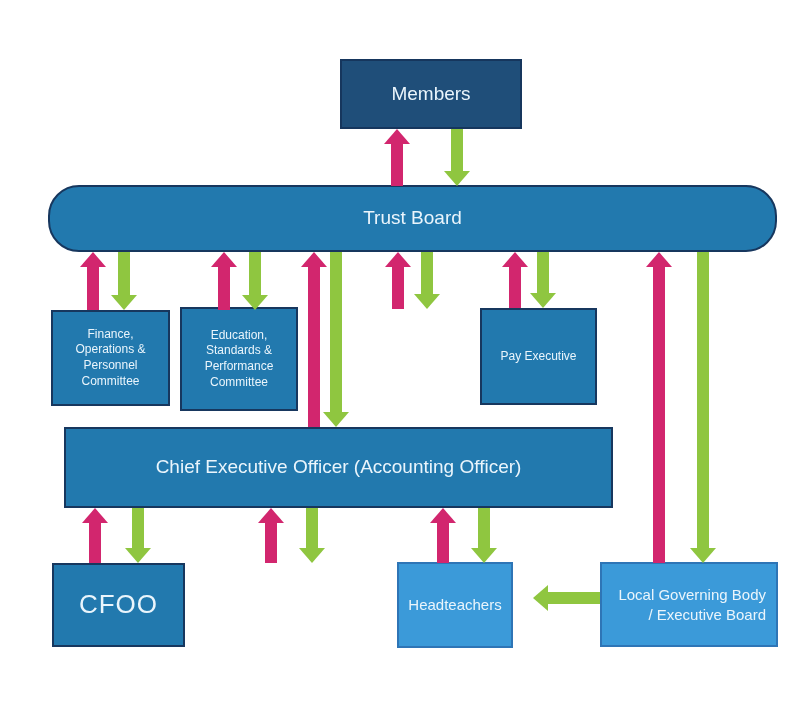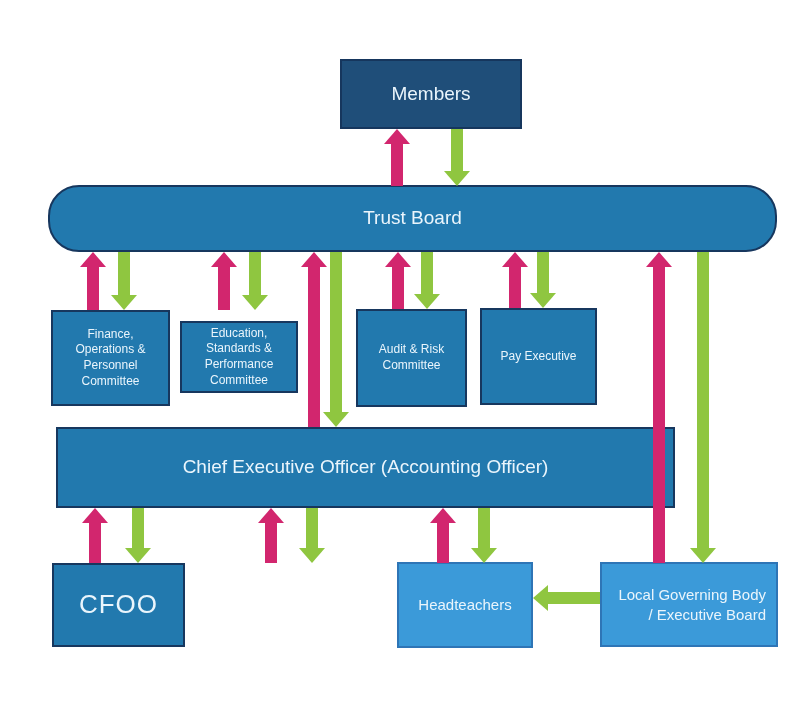--- a/index.html
+++ b/index.html
@@ -54,42 +54,39 @@
   </div>
 
   <div class="box b-med f-lg" style="left:48px;top:185px;width:729px;height:67px;border-radius:31px;">
     <span>Trust Board</span>
   </div>
 
   <div class="box b-med f-sm" style="left:51px;top:310px;width:119px;height:96px;">
     <span>Finance, Operations &amp; Personnel Committee</span>
   </div>
 
-  <div class="box b-med f-sm" style="left:180px;top:321px;width:118px;height:72px;">
+  <div class="box b-med f-sm" style="left:180px;top:307px;width:118px;height:104px;">
     <span>Education, Standards &amp; Performance Committee</span>
   </div>
 
-  <div class="box b-med f-sm" style="left:356px;top:309px;width:111px;height:98px;">
-    <span>Audit &amp; Risk Committee</span>
-  </div>
 
   <div class="box b-med f-sm" style="left:480px;top:308px;width:117px;height:97px;">
     <span>Pay Executive</span>
   </div>
 
-  <div class="box b-med f-lg" style="left:56px;top:427px;width:619px;height:81px;">
+  <div class="box b-med f-lg" style="left:64px;top:427px;width:549px;height:81px;">
     <span>Chief Executive Officer (Accounting Officer)</span>
   </div>
 
   <div class="box b-med f-xl" style="left:52px;top:563px;width:133px;height:84px;">
     <span>CFOO</span>
   </div>
 
 
-  <div class="box b-light f-md" style="left:397px;top:562px;width:136px;height:86px;">
+  <div class="box b-light f-md" style="left:397px;top:562px;width:116px;height:86px;">
     <span>Headteachers</span>
   </div>
 
   <div class="box b-light f-md" style="left:600px;top:562px;width:178px;height:85px;padding:6px 10px;text-align:right;">
     <span>Local Governing Body / Executive Board</span>
   </div>
 
   <div class="arrow av up pink" style="left:384px;top:129px;height:57px;">
       <div class="head"></div>
       <div class="shaft"></div>

